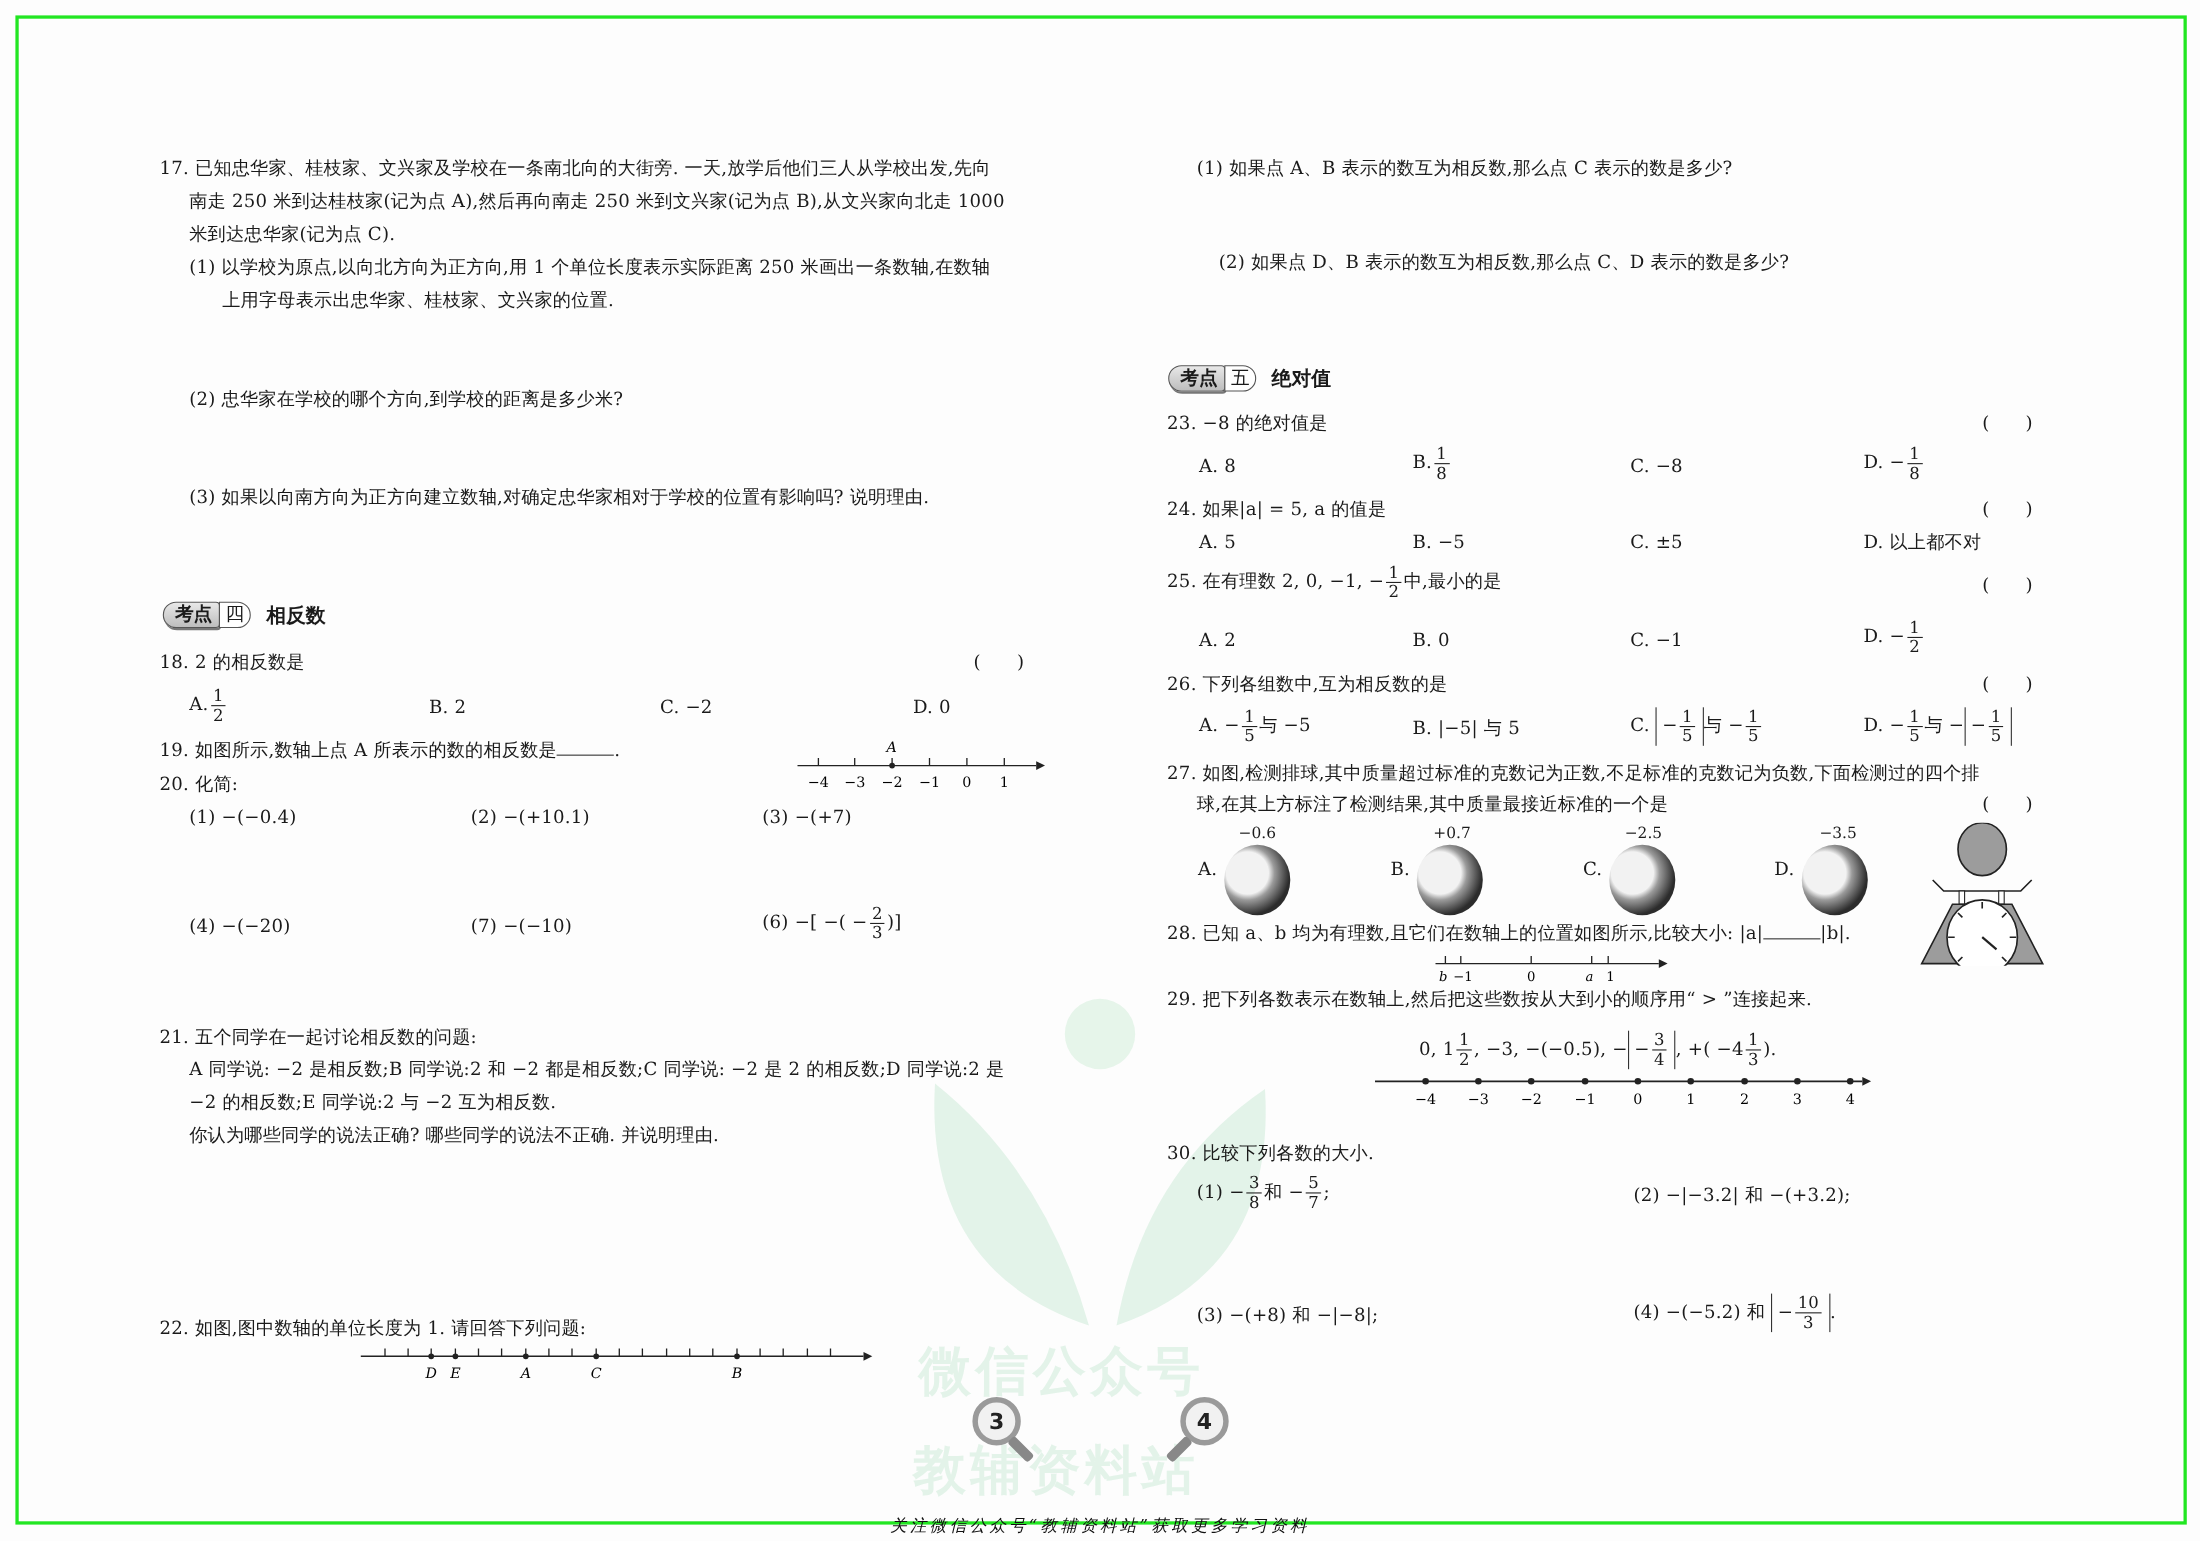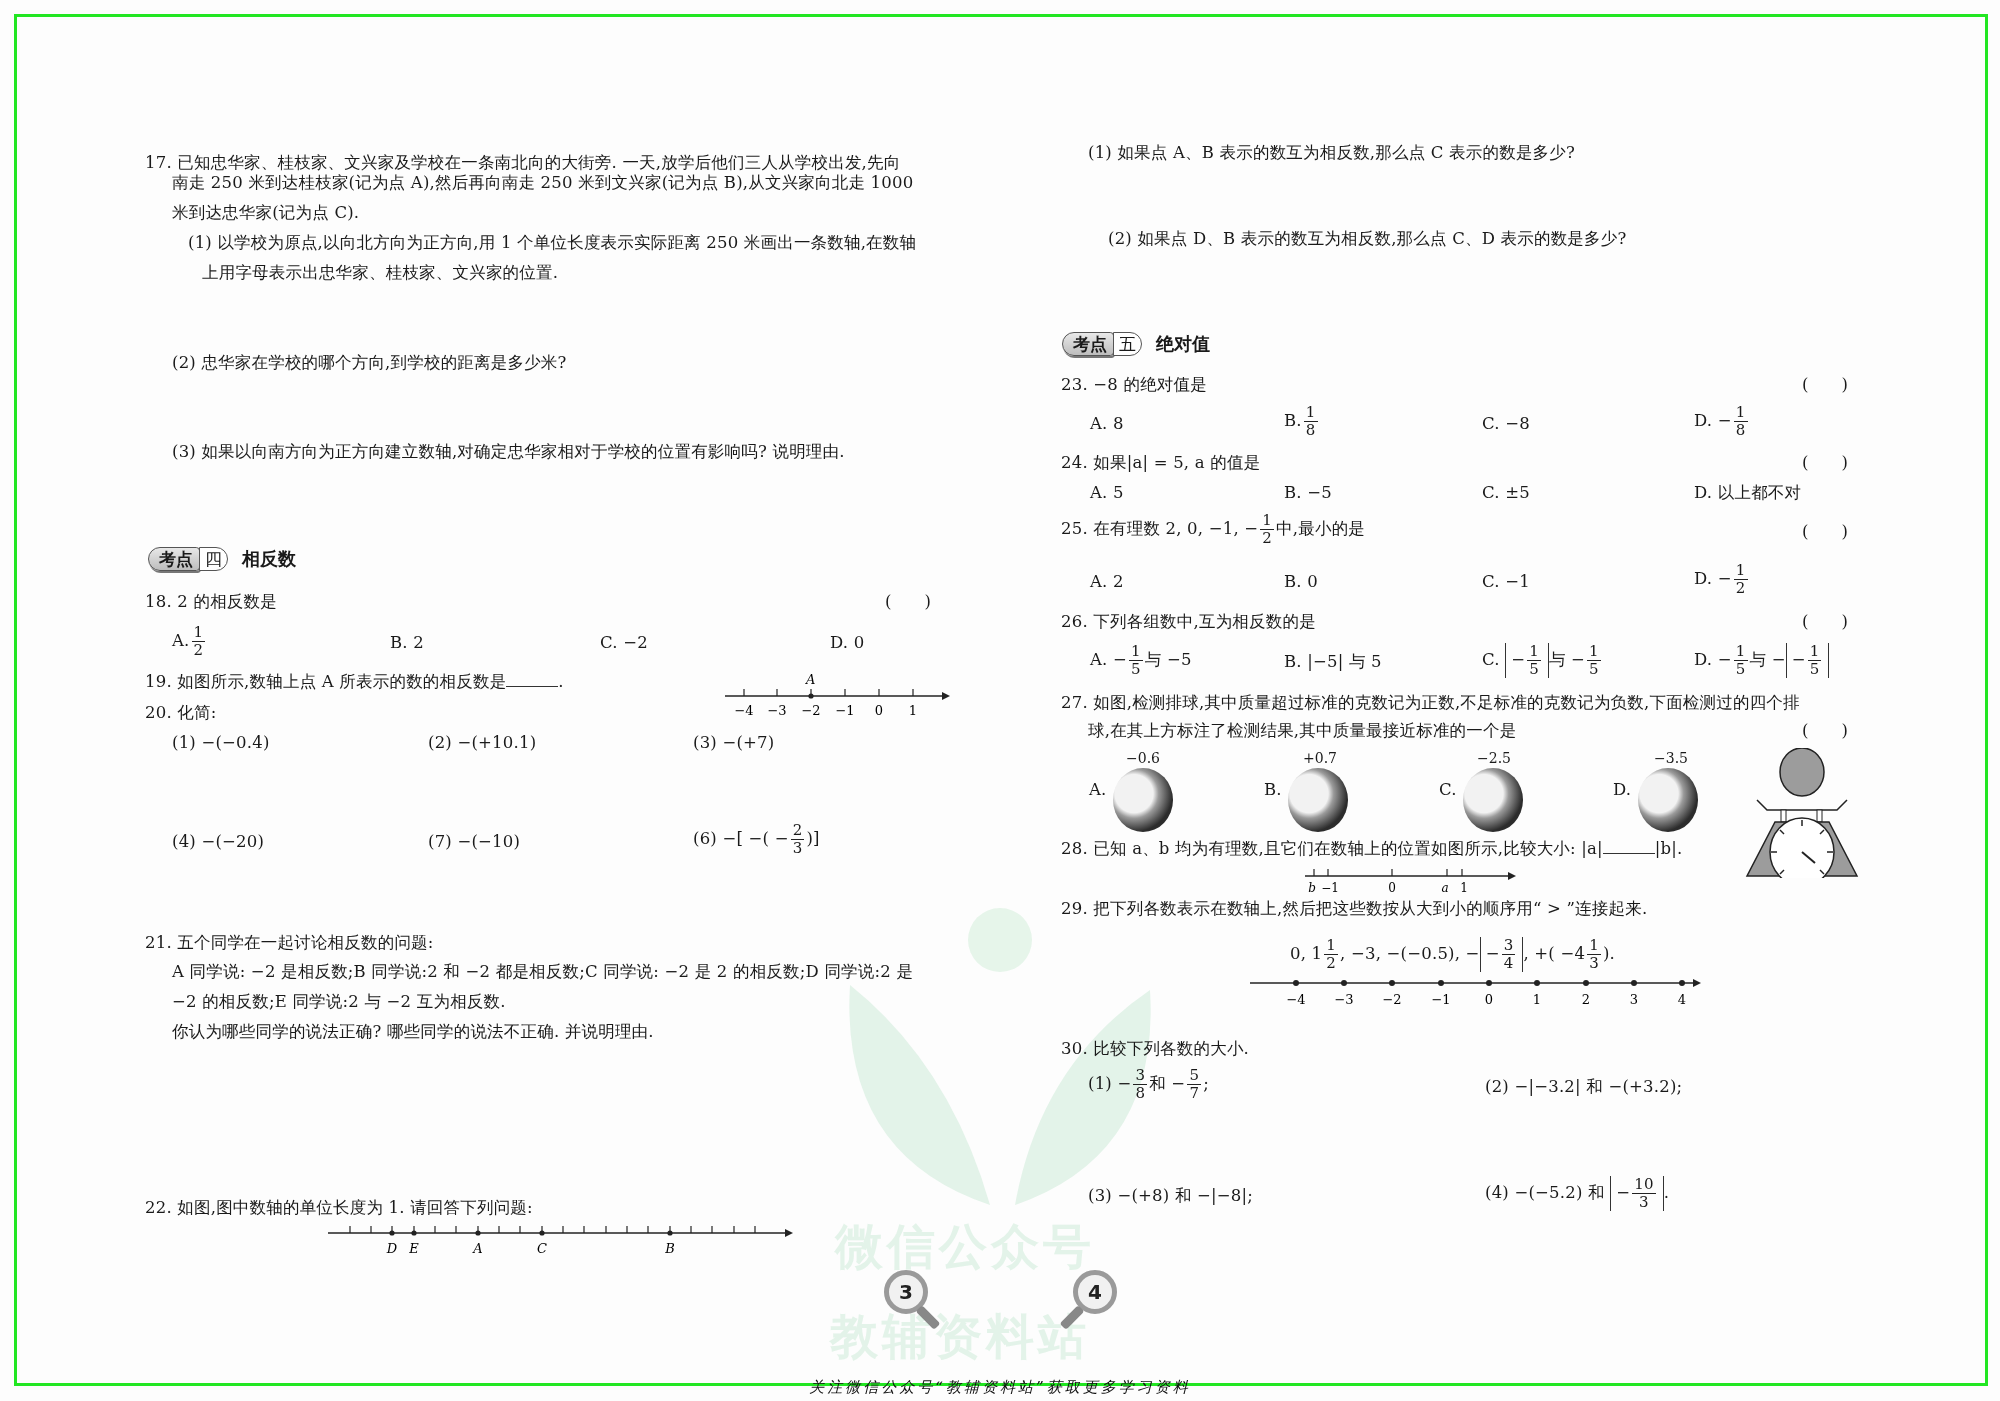--- a/index.html
+++ b/index.html
@@ -30,24 +30,24 @@
 
 <svg style="position:absolute;left:830px;top:905px;" width="340" height="320" viewBox="0 0 340 320">
   <circle cx="170" cy="35" r="32" fill="#e6f5ea"></circle>
   <path d="M20 80 Q10 250 160 300 Q120 160 20 80Z" fill="#e3f3e9"></path>
   <path d="M320 85 Q330 250 185 300 Q210 160 320 85Z" fill="#e3f3e9"></path>
   <path d="M70 90 Q170 150 250 85" stroke="#f6fbf7" stroke-width="0" fill="none"></path>
 </svg>
 <div class="wm" style="left:835px;top:1215px;">微信公众号</div>
 <div class="wm" style="left:830px;top:1305px;">教辅资料站</div>
 
-<div class="t" style="left:145px;top:142px;margin-top:10px;">17. 已知忠华家、桂枝家、文兴家及学校在一条南北向的大街旁. 一天,放学后他们三人从学校出发,先向</div>
+<div class="t" style="left:145px;top:142px;">17. 已知忠华家、桂枝家、文兴家及学校在一条南北向的大街旁. 一天,放学后他们三人从学校出发,先向</div>
 <div class="t" style="left:172px;top:172px;">南走 250 米到达桂枝家(记为点 A),然后再向南走 250 米到文兴家(记为点 B),从文兴家向北走 1000</div>
 <div class="t" style="left:172px;top:202px;">米到达忠华家(记为点 C).</div>
-<div class="t" style="left:188px;top:232px;text-align:center;">(1) 以学校为原点,以向北方向为正方向,用 1 个单位长度表示实际距离 250 米画出一条数轴,在数轴</div>
+<div class="t" style="left:172px;top:232px;text-align:center;">(1) 以学校为原点,以向北方向为正方向,用 1 个单位长度表示实际距离 250 米画出一条数轴,在数轴</div>
 <div class="t" style="left:202px;top:262px;">上用字母表示出忠华家、桂枝家、文兴家的位置.</div>
 <div class="t" style="left:172px;top:352px;">(2) 忠华家在学校的哪个方向,到学校的距离是多少米?</div>
 <div class="t" style="left:172px;top:441px;">(3) 如果以向南方向为正方向建立数轴,对确定忠华家相对于学校的位置有影响吗? 说明理由.</div>
 
 <div class="badge" style="left:148px;top:546px;">
   <span class="pill">考点</span>
   <span class="num">四</span>
   <span class="title">相反数</span>
 </div>
 

